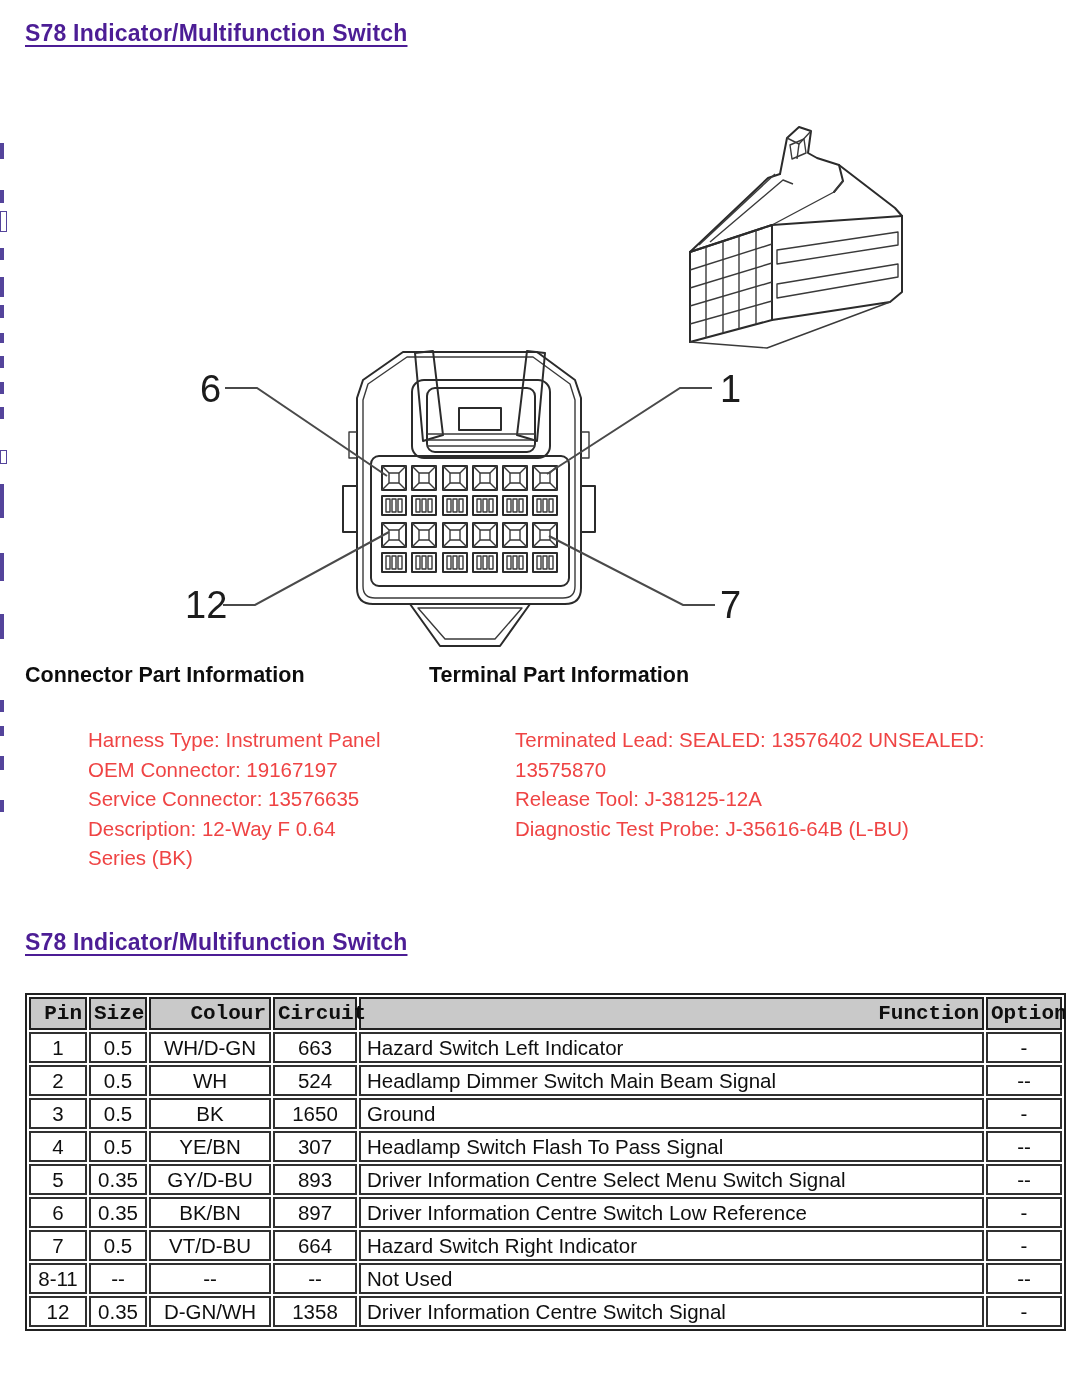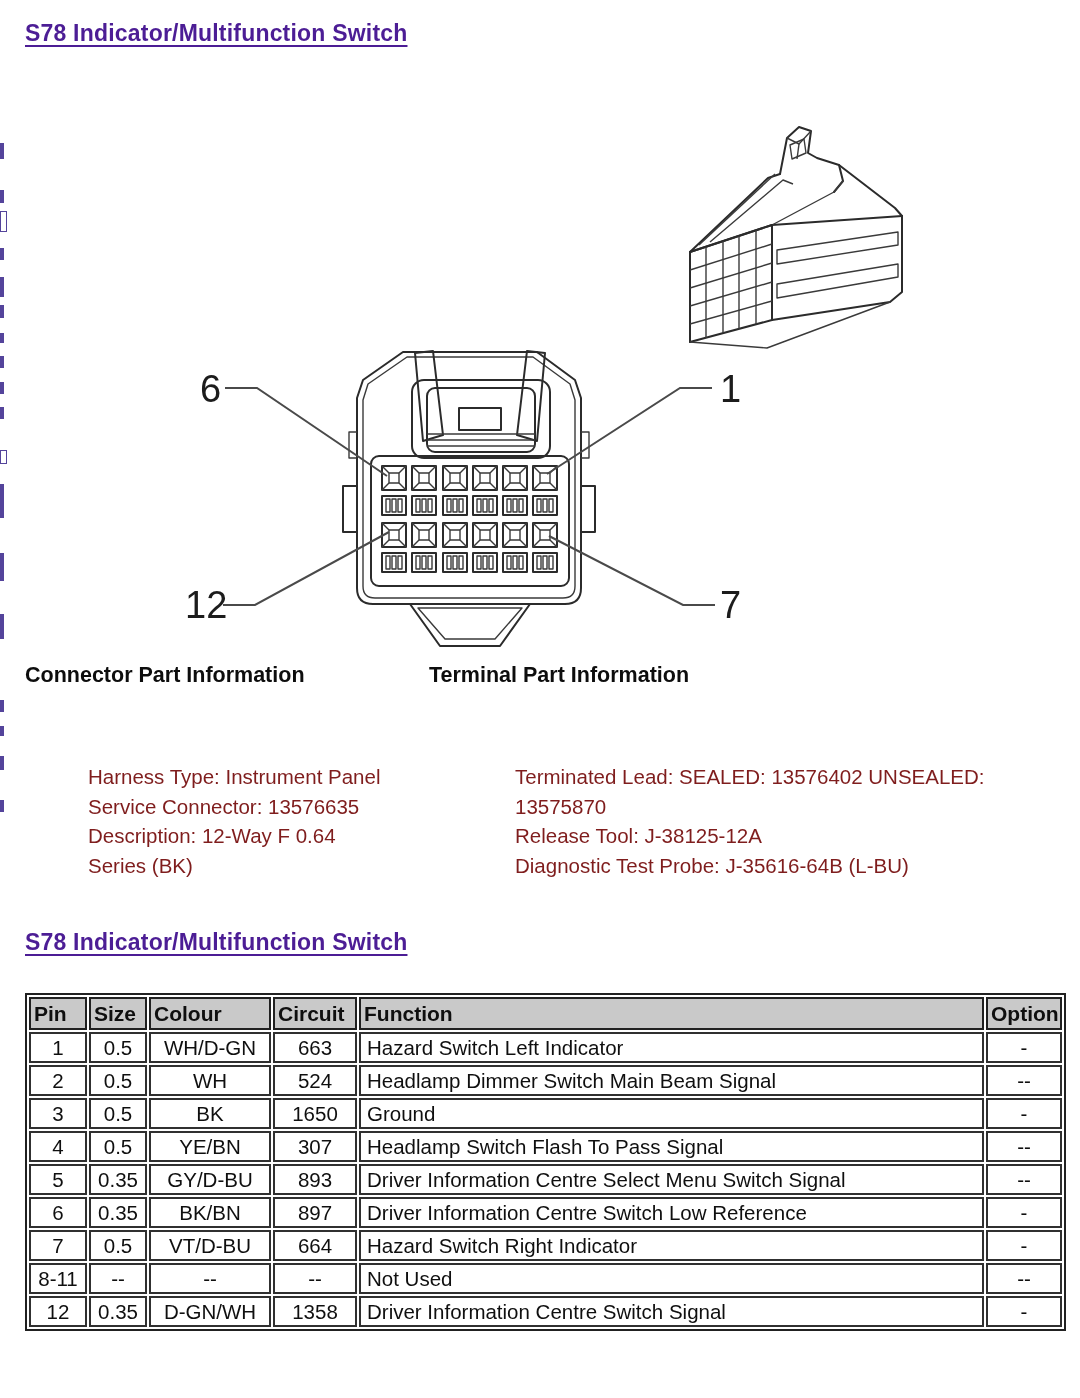--- a/index.html
+++ b/index.html
@@ -23,22 +23,22 @@
   }
   #heading1 { top:20px; }
   #heading2 { top:929px; }
   .section-heading {
     position:absolute; top:663px;
     font-size:21.5px; font-weight:bold; color:#0d0d0d;text-align:center;
   }
   #conn-head { left:25px; }
   #term-head { left:429px; }
   .info-block {
-    position:absolute; top:762px;
-    font-size:20.5px; line-height:29.6px; color:#7f1d1d;
+    position:absolute; top:725px;
+    font-size:20.5px; line-height:29.6px; color:#ef4444;
     white-space:nowrap;
   }
   #conn-info { left:88px; }
   #term-info { left:515px; }
 
   
   .frag { position:absolute; left:0; width:4px; background:#54449b; }
   .frag.boxed { background:#fff; border:1px solid #54449b; width:7px; }
 
   svg { position:absolute; overflow:visible; }
@@ -50,21 +50,21 @@
   table.pin {
     position:absolute; left:25px; top:993px;
     width:1037px; table-layout:fixed;
     border-collapse:separate; border-spacing:2px;
     border:2px solid #212121; background:#ffffff;
     font-size:20.5px; color:#0f0f0f;
   }
   .pin th {
     background:#c9c9c9; border:2px solid #212121;
     font-size:21px; font-weight:bold;
-    height:33px; padding:1px 3px; text-align:left;
+    height:33px; padding:1px 3px; text-align:right;font-family:Liberation Mono, monospace;
   }
   .pin td {
     border:2px solid #303030;
     height:31px; padding:1px 3px; text-align:center;
     overflow:hidden; white-space:nowrap;
   }
   .pin td.fn { text-align:left; padding-left:6px;margin-top:7px; }
 </style>
 </head>
 <body>
@@ -190,20 +190,21 @@
   <text class="pinlabel" x="545" y="62">1</text>
   <text class="pinlabel" x="10" y="278">12</text>
   <text class="pinlabel" x="545" y="278">7</text>
 </svg>
 
 <div id="conn-head" class="section-heading">Connector Part Information</div>
 <div id="term-head" class="section-heading">Terminal Part Information</div>
 
 <div id="conn-info" class="info-block">
   <div>Harness Type: Instrument Panel</div>
+  <div>OEM Connector: 19167197</div>
   <div>Service Connector: 13576635</div>
   <div>Description: 12-Way F 0.64</div>
   <div>Series (BK)</div>
 </div>
 
 <div id="term-info" class="info-block">
   <div>Terminated Lead: SEALED: 13576402 UNSEALED:</div>
   <div>13575870</div>
   <div>Release Tool: J-38125-12A</div>
   <div>Diagnostic Test Probe: J-35616-64B (L-BU)</div>

